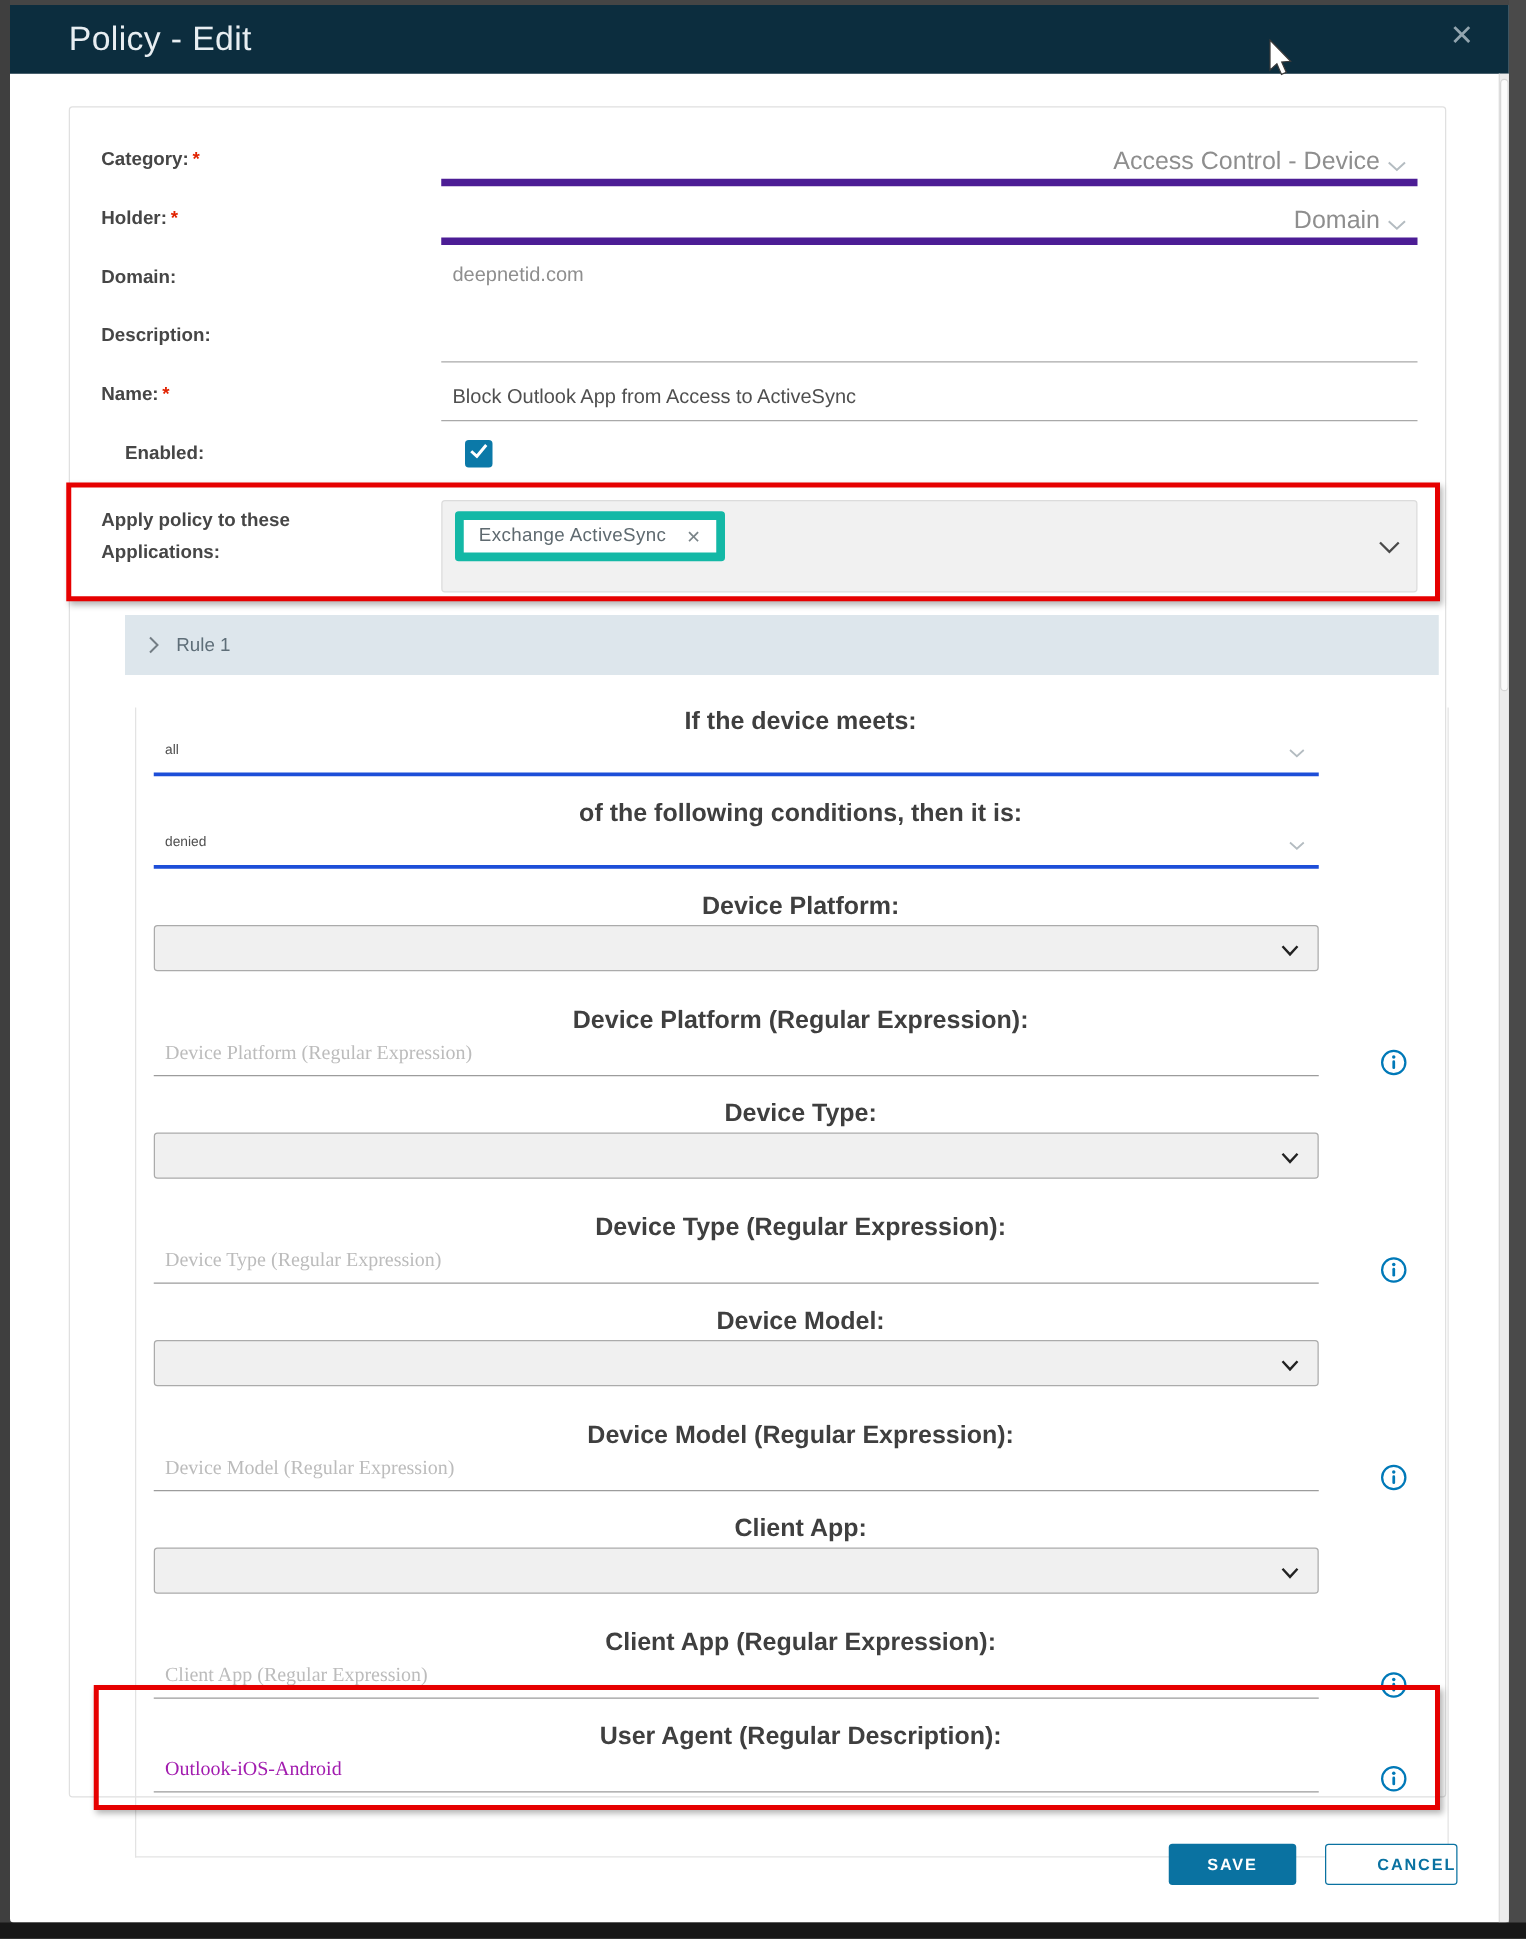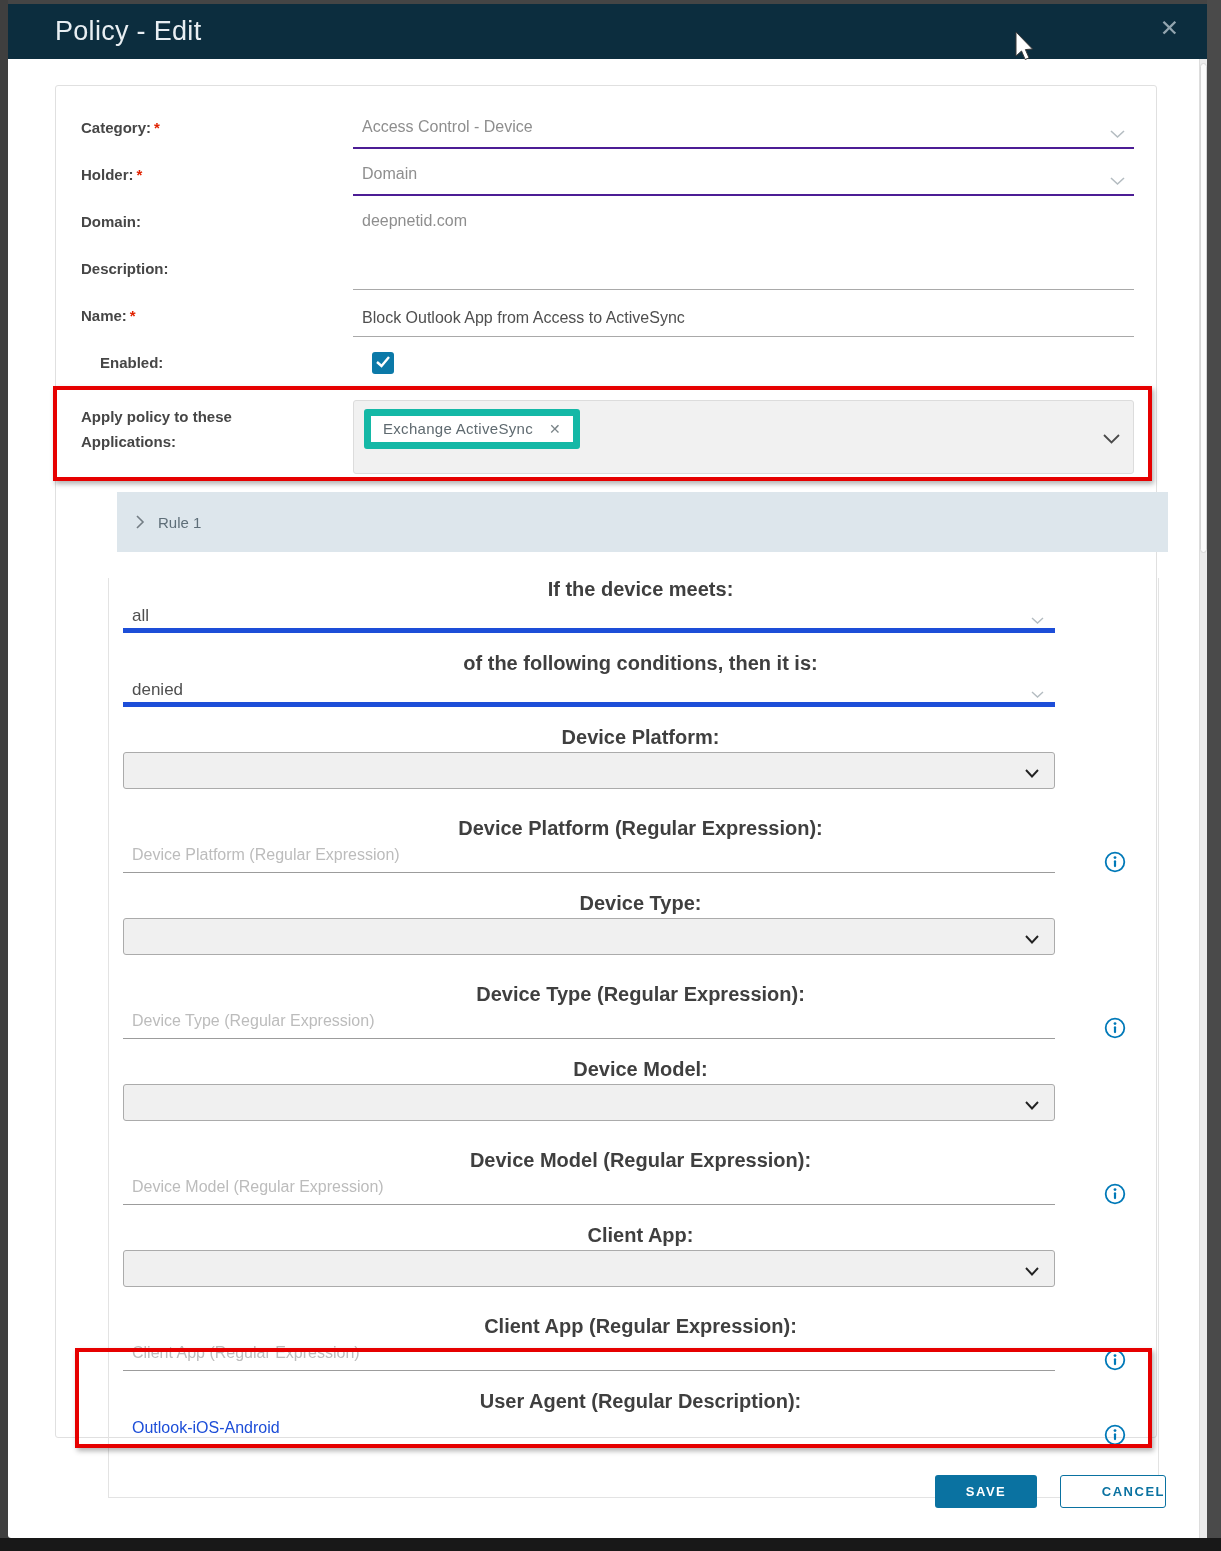--- a/index.html
+++ b/index.html
@@ -41,22 +41,22 @@
     padding:25px 0 0 25px; background:#fff;
   }
 
   
   .frow { display:flex; height:47px; }
   .frow.tall { height:54px;margin-left:19px; }
   .flabel { width:272px; font-size:15px; font-weight:700; color:#464646; padding-top:8px; }
   .req { color:#e12200; margin-left:3px; font-weight:700; }
   .fval { width:781px; position:relative; }
   .uline {
-    height:38px; border-bottom:2px solid #4c1d95;
-    padding:7px 30px 0 9px; font-size:16px;
+    height:38px; border-bottom:6px solid #4c1d95;
+    padding:7px 30px 0 9px; font-size:20px;text-align:right;
   }
   .noline { height:38px; padding:7px 0 0 9px; font-size:16px; }
   .muted { color:#8e8e8e; }
   .chev  { position:absolute; right:8px; top:14px; }
   input.fline {
     width:781px; height:38px; border:none; border-bottom:1px solid #a9a9a9;
     font-size:16px; color:#4f4f4f; padding:0 30px 0 9px;
     background:transparent; outline:none; font-family:"Liberation Sans",sans-serif;
   }
   input::placeholder { color:#bcbcbc; opacity:1; }
@@ -75,49 +75,49 @@
   .tag {
     display:inline-flex; align-items:center; background:#fff;
     border:7px solid #14b8a6; border-radius:3px; padding:4px 12px 5px 12px;
     font-size:15px; color:#5f6a70; letter-spacing:.3px;
   }
   .tag-x { margin-left:16px; color:#7a8488; font-size:14px; cursor:pointer; }
   .ms-chev { position:absolute; right:12px; top:30px; }
 
   
   .rule-bar {
-    margin-left:36px; width:1051px; height:60px; margin-top:12px;
+    margin-left:19px; width:1051px; height:48px; margin-top:12px;
     background:var(--rule_header_bg,#dde6ec);
     display:flex; align-items:center; padding-left:18px;
     color:#5e6e78; font-size:15px; cursor:pointer;
   }
   .rule-bar .rchev { margin-right:13px; display:flex; }
   .rule-panel {
     margin-left:27px; width:1051px;
     border:1px solid #e3e3e3; border-top:none;
     padding:0 0 24px 14px; min-height:920px;
   }
   .rlabel { font-size:20px; font-weight:700; color:#3f3f3f; margin-top:19px; height:18px;text-align:center; }
   .rlabel.first  { margin-top:26px; }
   .rlabel.gap-lg { margin-top:28px; }
   .rsel {
-    width:932px; height:29px; margin-top:8px; border-bottom:5px solid #1d4ed8;
-    padding:2px 26px 0 9px; font-size:17px; color:#4f4f4f; position:relative;
+    width:932px; height:29px; margin-top:8px; border-bottom:3px solid #1d4ed8;
+    padding:2px 26px 0 9px; font-size:11px; color:#4f4f4f; position:relative;
   }
   .rsel .chev { top:6px; right:10px; }
   .rbox {
     width:932px; height:37px; margin-top:8px; background:#f0f0f0;
     border:1px solid #ababab; border-radius:3px; position:relative; cursor:pointer;
   }
   .rbox .chev { top:12px; right:14px; }
   .inforow { position:relative; width:932px; }
   input.rline {
     width:932px; height:30px; margin-top:8px; border:none; border-bottom:1px solid #9c9c9c;
-    font-size:16px; color:#1d4ed8; padding:0 0 6px 9px; background:transparent;
-    outline:none; font-family:Liberation Sans, sans-serif;
+    font-size:16px; color:#a21caf; padding:0 0 6px 9px; background:transparent;
+    outline:none; font-family:Liberation Serif, serif;
   }
   .info-icon { position:absolute; right:-71px; bottom:0px; width:22px; height:22px; cursor:pointer; }
 
   
   .footer { display:flex; justify-content:flex-end; gap:23px; margin:37px 41px 0 0; }
   .btn { height:33px; border-radius:3px; font-size:13px; font-weight:700;
          letter-spacing:1.5px; cursor:pointer; font-family:"Liberation Sans",sans-serif; }
   .btn-save   { width:102px; background:var(--accent_blue,#0a72a1); color:#fff; border:none; }
   .btn-cancel { width:106px; background:#fff; color:var(--accent_blue,#0a72a1);
                 border:1px solid var(--accent_blue,#0a72a1);text-align:right; }

